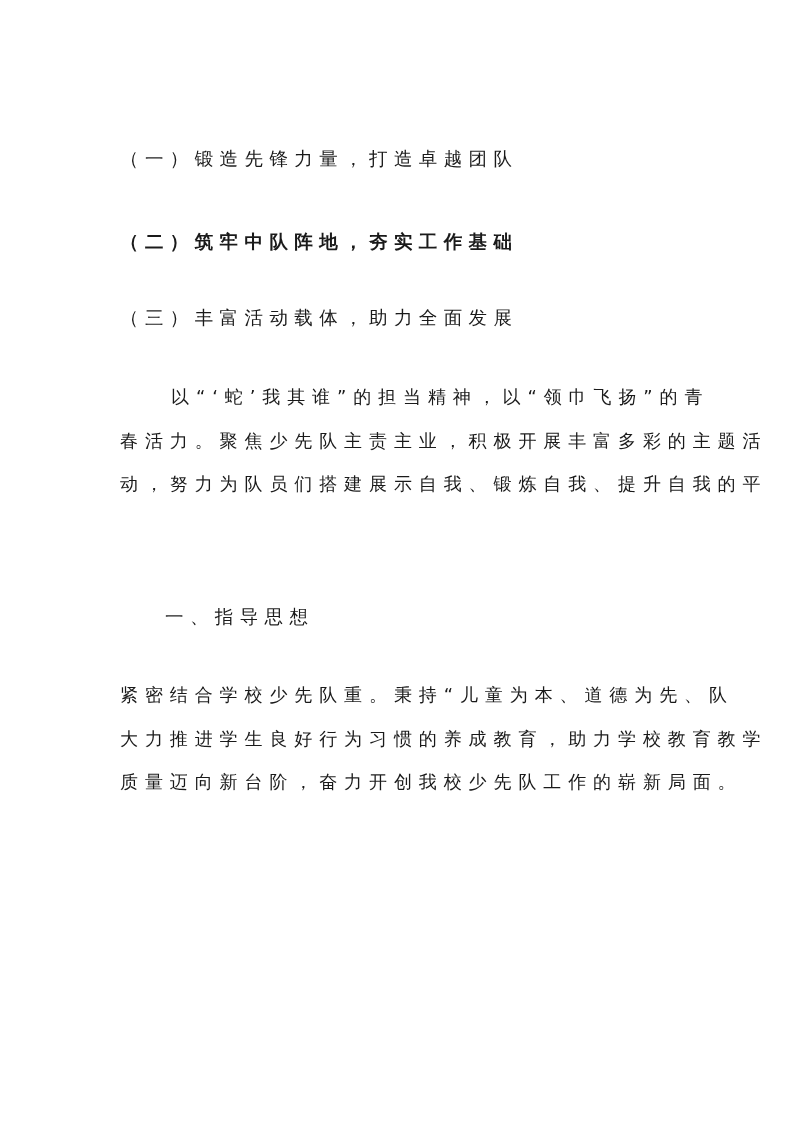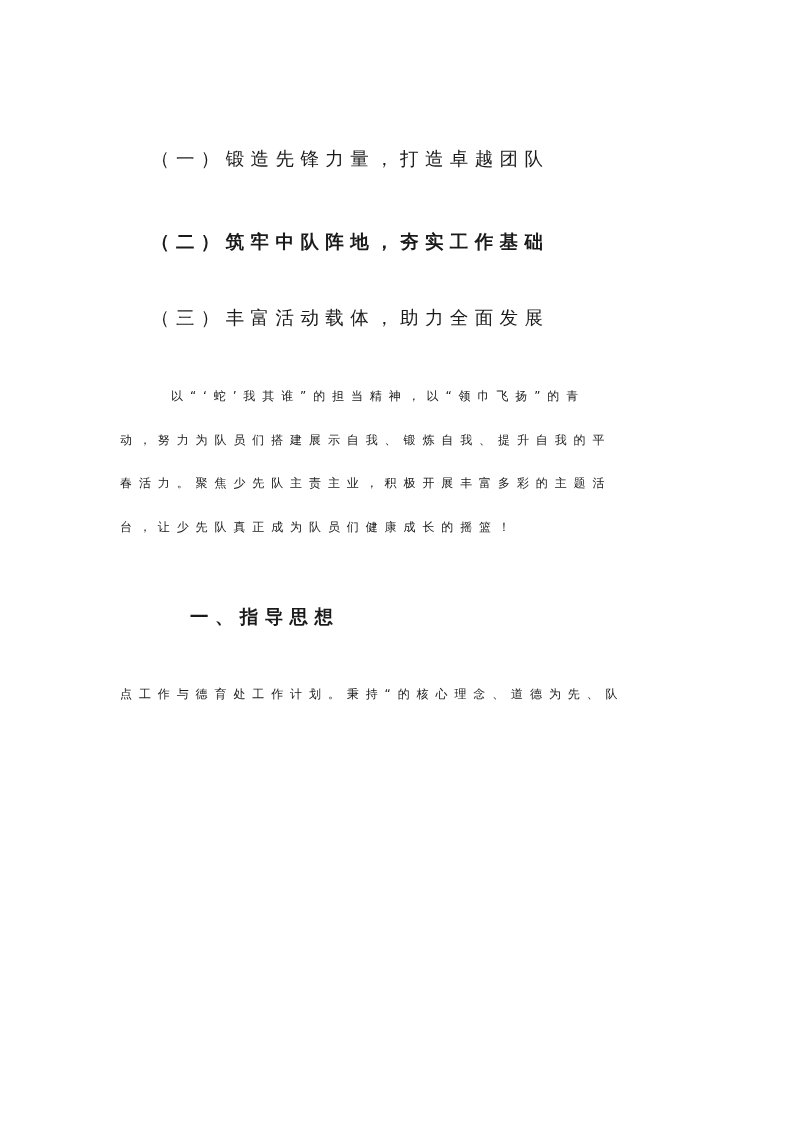--- a/index.html
+++ b/index.html
@@ -21,27 +21,26 @@
       top: 0;
       width: 566px;
     }
     .heading {
       position: absolute;
       left: 0;
       font-size: 18.5px;
       letter-spacing: 6.4px;
       white-space: nowrap;
       line-height: 24px;
-      margin-left: 31px;
     }
     .para {
       position: absolute;
       left: 0;
       width: 566px;
-      font-size: 12px;
+      font-size: 18px;
       letter-spacing: 6.9px;
       line-height: 43.6px;
       text-align: justify;
       text-indent: 51px;
       word-break: break-all;
     }
     .para .line {
       display: block;
       white-space: nowrap;
     }
@@ -56,24 +55,25 @@
 <div class="page">
 
   <div class="heading" style="top:147px;">（一）锻造先锋力量，打造卓越团队</div>
 
   <div class="heading" style="top:230px;font-weight:bold;">（二）筑牢中队阵地，夯实工作基础</div>
 
   <div class="heading" style="top:306px;">（三）丰富活动载体，助力全面发展</div>
 
   <div class="para" style="top:375px;">
     <span class="line first">以“‘蛇’我其谁”的担当精神，以“领巾飞扬”的青</span>
+    <span class="line">春活力。聚焦少先队主责主业，积极开展丰富多彩的主题活</span>
     <span class="line">动，努力为队员们搭建展示自我、锻炼自我、提升自我的平</span>
-    <span class="line">春活力。聚焦少先队主责主业，积极开展丰富多彩的主题活</span>
-    <span class="line">台，让少先队真正成为队员们健康成长的摇篮！</span>
   </div>
 
-  <div class="heading" style="top:605px; left:39px;font-weight:bold;">一、指导思想</div>
+  <div class="heading" style="top:605px; left:45px;">一、指导思想</div>
 
   <div class="para" style="top:673px;">
-    <span class="line">点工作与德育处工作计划。秉持“的核心理念、道德为先、队</span>
+    <span class="line">紧密结合学校少先队重。秉持“儿童为本、道德为先、队</span>
+    <span class="line">大力推进学生良好行为习惯的养成教育，助力学校教育教学</span>
+    <span class="line">质量迈向新台阶，奋力开创我校少先队工作的崭新局面。</span>
   </div>
 
 </div>
 
 </body></html>

